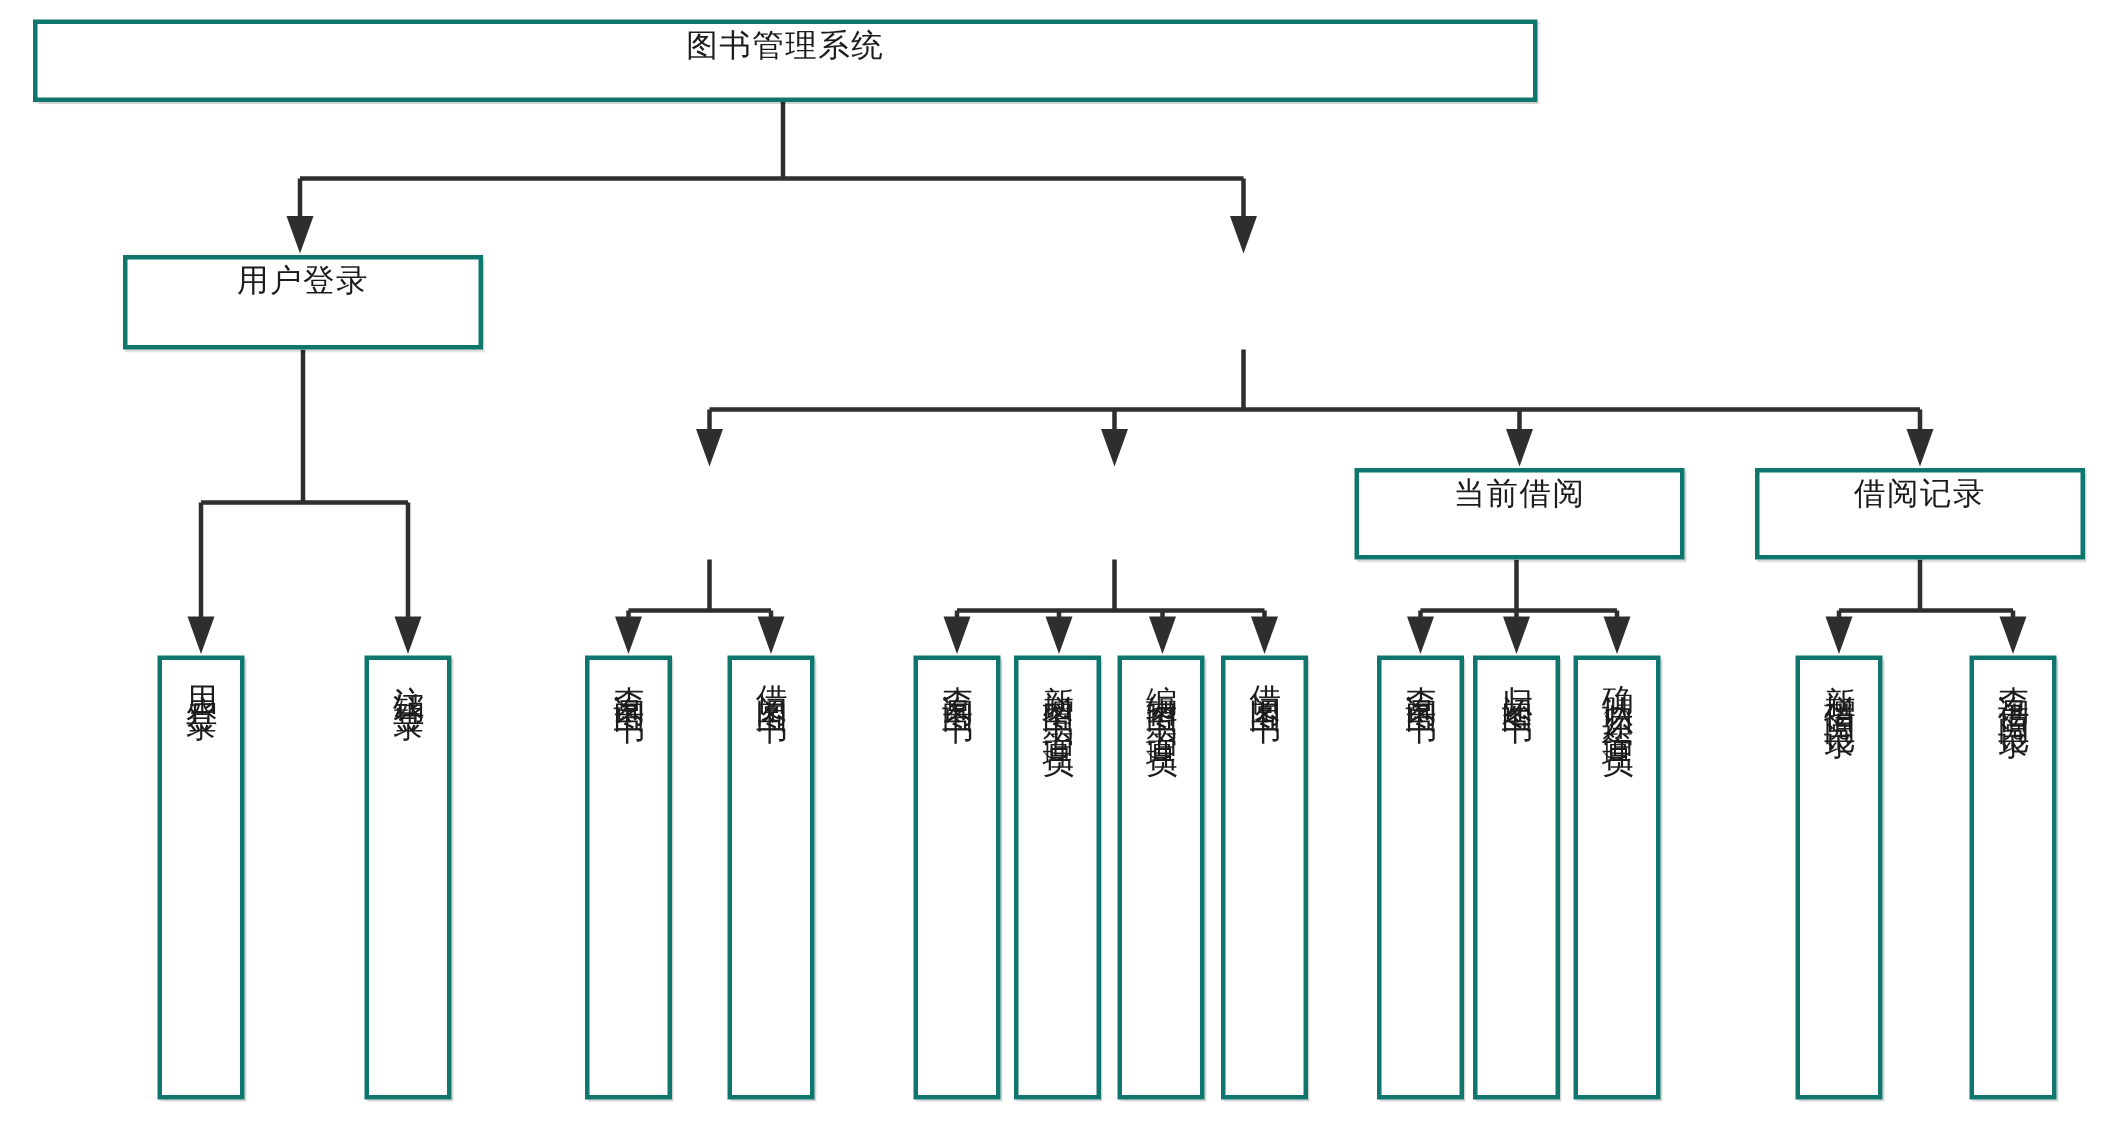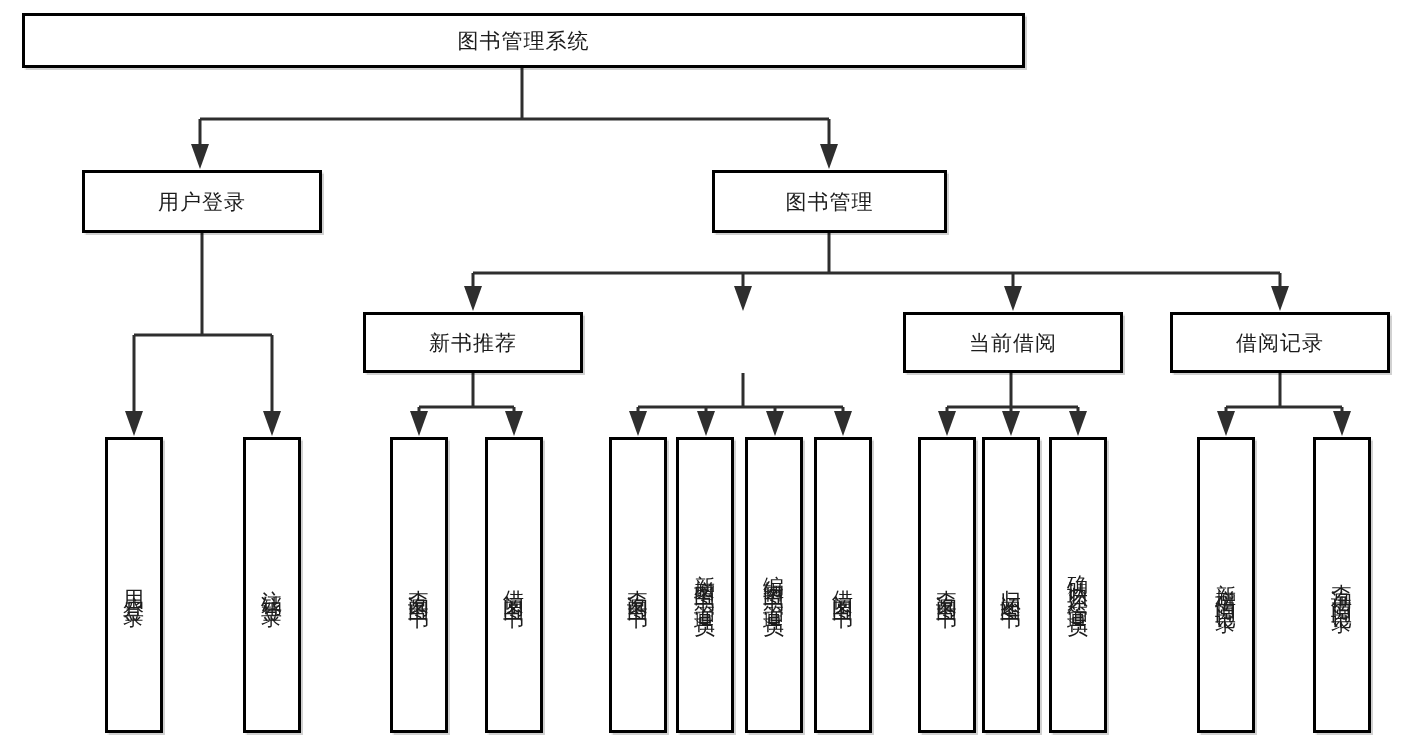--- a/index.html
+++ b/index.html
@@ -13,24 +13,23 @@
   }
   #wires {
     position: absolute;
     left: 0; top: 0;
     width: 1405px; height: 747px;
     z-index: 1;
   }
   .hbox, .vbox {
     position: absolute;
     box-sizing: border-box;
-    border: 3px solid #000000;
+    border: 3px solid #0f766e;
     background: #ffffff;
     display: flex;
-    align-items: center;
     justify-content: center;
     z-index: 2;
     box-shadow: 1.5px 1.5px 1px rgba(0,0,0,0.18);
   }
   .hbox span {
     font-size: 21px;
     color: #1c1c1c;
     letter-spacing: 1px;
     white-space: nowrap;
   }
@@ -96,27 +95,21 @@
     <polygon class="ah" points="1333,411 1351,411 1342,436"></polygon>
   </svg>
 
   <div class="hbox" style="left:22px; top:13px; width:1003px; height:55px;">
     <span>图书管理系统</span>
   </div>
 
   <div class="hbox" style="left:82px; top:170px; width:240px; height:63px;">
     <span>用户登录</span>
   </div>
-  <div class="hbox" style="left:712px; top:170px; width:235px; height:63px;">
-    <span>图书管理</span>
-  </div>
 
-  <div class="hbox" style="left:363px; top:312px; width:220px; height:61px;">
-    <span>新书推荐</span>
-  </div>
   <div class="hbox" style="left:1170px; top:312px; width:220px; height:61px;">
     <span>借阅记录</span>
   </div>
   <div class="hbox" style="left:903px; top:312px; width:220px; height:61px;">
     <span>当前借阅</span>
   </div>
 
   <div class="vbox" style="left:105px;">
     <span>用户登录</span>
   </div>

